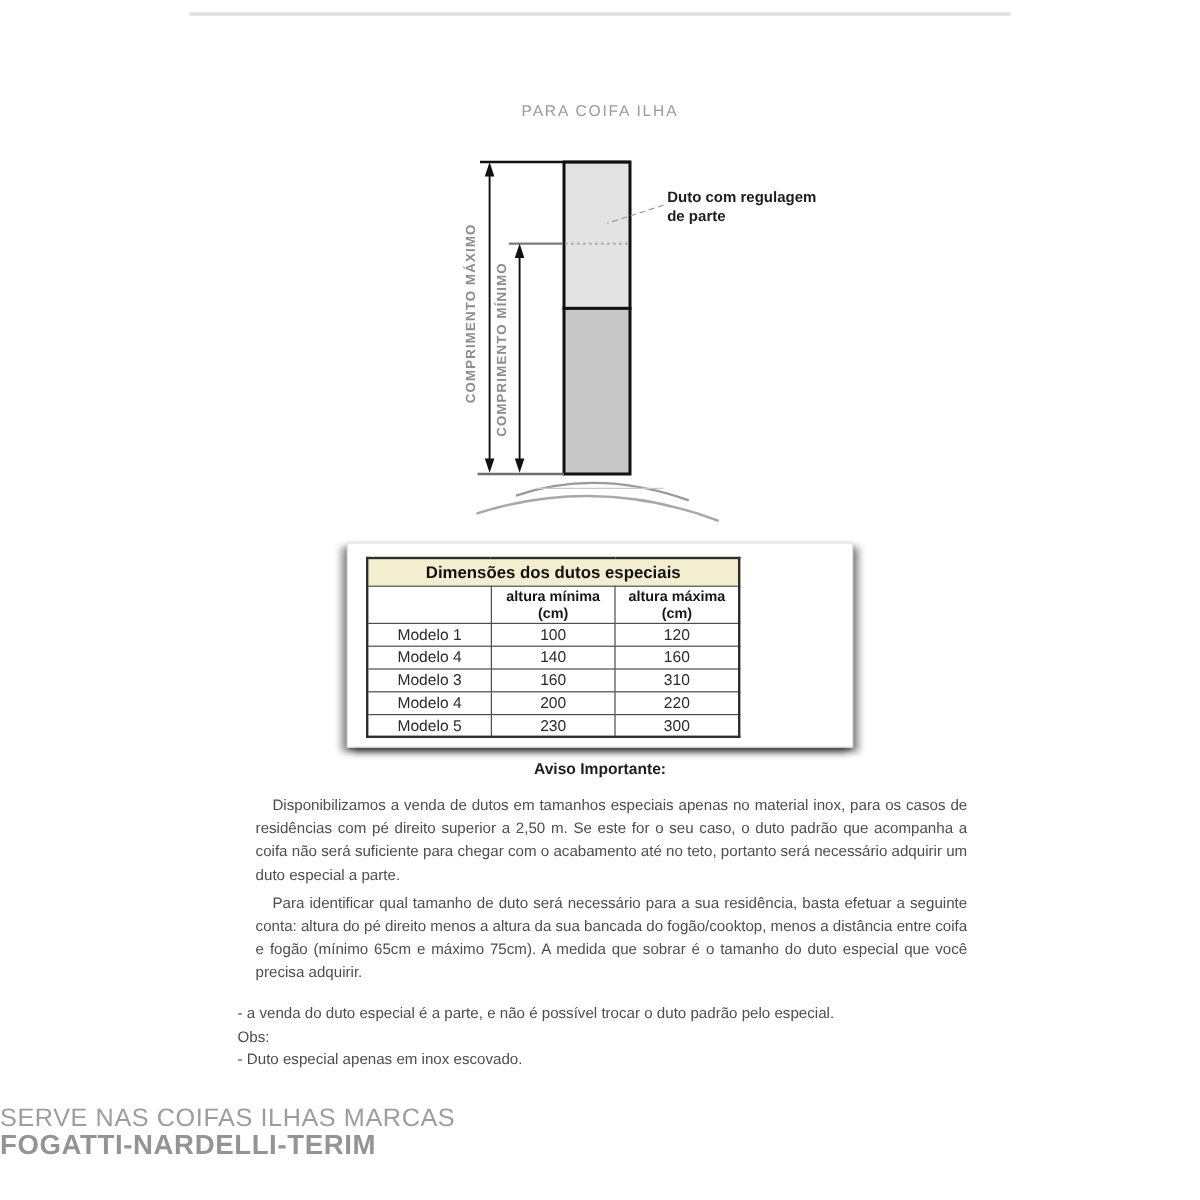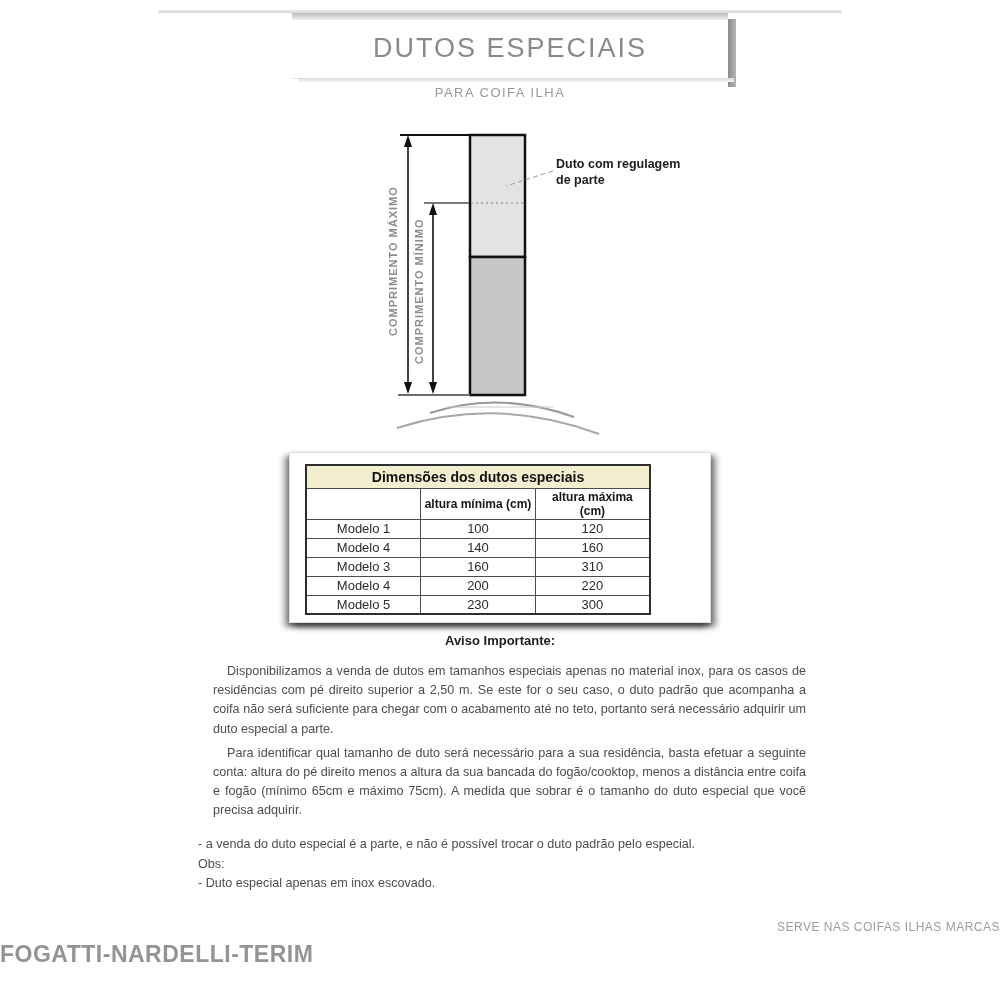--- a/index.html
+++ b/index.html
@@ -30,54 +30,48 @@
     text-align:center; white-space:nowrap; font-weight:bold; font-size:11px;
     color:#8c8c8c; letter-spacing:1px; }
   .vlabel-max { left:387px; top:194px; height:142px; width:14px; }
   .vlabel-min { left:413px; top:226px; height:138px; width:14px; }
   .annotation { position:absolute; left:556px; top:156px; font-size:12.5px;
     font-weight:bold; color:#1c1c1c; line-height:16px; }
   
   .table-card { position:absolute; left:289px; top:452px; width:422px; height:171px;
     background:#fff; border:1px solid #e0e0e0;
     box-shadow:-5px 4px 6px rgba(0,0,0,0.40), 5px 4px 6px rgba(0,0,0,0.45), 0 3px 4px rgba(0,0,0,0.35); }
-  table.dims { position:absolute; left:15px; top:11px; width:346px;
+  table.dims { position:absolute; left:15px; top:11px; width:312px;
     border-collapse:collapse; border:2px solid #2e2e2e; table-layout:fixed; }
   table.dims td, table.dims th { border:1px solid #4d4d4d; text-align:center; padding:1px 2px; }
   table.dims .t-title { background:#f4eed0; font-size:14px; font-weight:bold;
     color:#111; height:23px; }
   table.dims .t-colhead td { font-weight:bold; font-size:12px; color:#161616; height:21px; }
   table.dims .t-row td { font-size:13px; color:#2b2b2b; height:19px; }
   
   .aviso-heading { position:absolute; left:0; right:0; top:633px; text-align:center;
     font-size:13px; font-weight:bold; color:#1d1d1d; }
   .paragraphs { position:absolute; left:198px; top:662px; width:608px;
     font-size:12.6px; line-height:19.2px; color:#4d4d4d; text-align:justify; }
   .paragraphs p { text-indent:14px;margin-left:15px; }
   .paragraphs p + p { margin-top:5px; }
   .obs-block { position:absolute; left:198px; top:835px; width:608px;
     font-size:12.6px; line-height:19.5px; color:#4d4d4d; }
   
-  .footer-line1 { position:absolute; left:0; right:0; top:920px; text-align:right;
-    font-size:12px; color:#9d9d9d; letter-spacing:0.5px; }
+  .footer-line1 { position:absolute; left:0; right:0; top:920px; text-align:left;
+    font-size:21px; color:#9d9d9d; letter-spacing:0.5px; }
   .footer-line2 { position:absolute; left:0; right:0; top:941px; text-align:left;
     font-size:23px; font-weight:bold; color:#949494; letter-spacing:0.5px; }
 </style>
 </head>
 <body>
 
 <div class="canvas">
 
   <div class="top-rule"></div>
-  <div class="title-box">
-    <div class="band-top"></div>
-    <div class="shadow-right"></div>
-    <div class="shadow-bottom"></div>
-    <div class="title-text">DUTOS ESPECIAIS</div>
-  </div>
   <div class="subtitle">PARA COIFA ILHA</div>
 
   <svg class="diagram-svg" width="320" height="330" viewBox="0 0 320 330">
     <g transform="translate(-380,-120)">
 
       <rect x="470" y="135" width="55" height="122" fill="#e3e3e3" stroke="#111" stroke-width="2.5"></rect>
       <rect x="470" y="257" width="55" height="138" fill="#c7c7c7" stroke="#111" stroke-width="2.5"></rect>
 
       <line x1="400" y1="135" x2="525" y2="135" stroke="#111" stroke-width="2"></line>
       <line x1="424" y1="203" x2="469" y2="203" stroke="#7a7a7a" stroke-width="2"></line>

